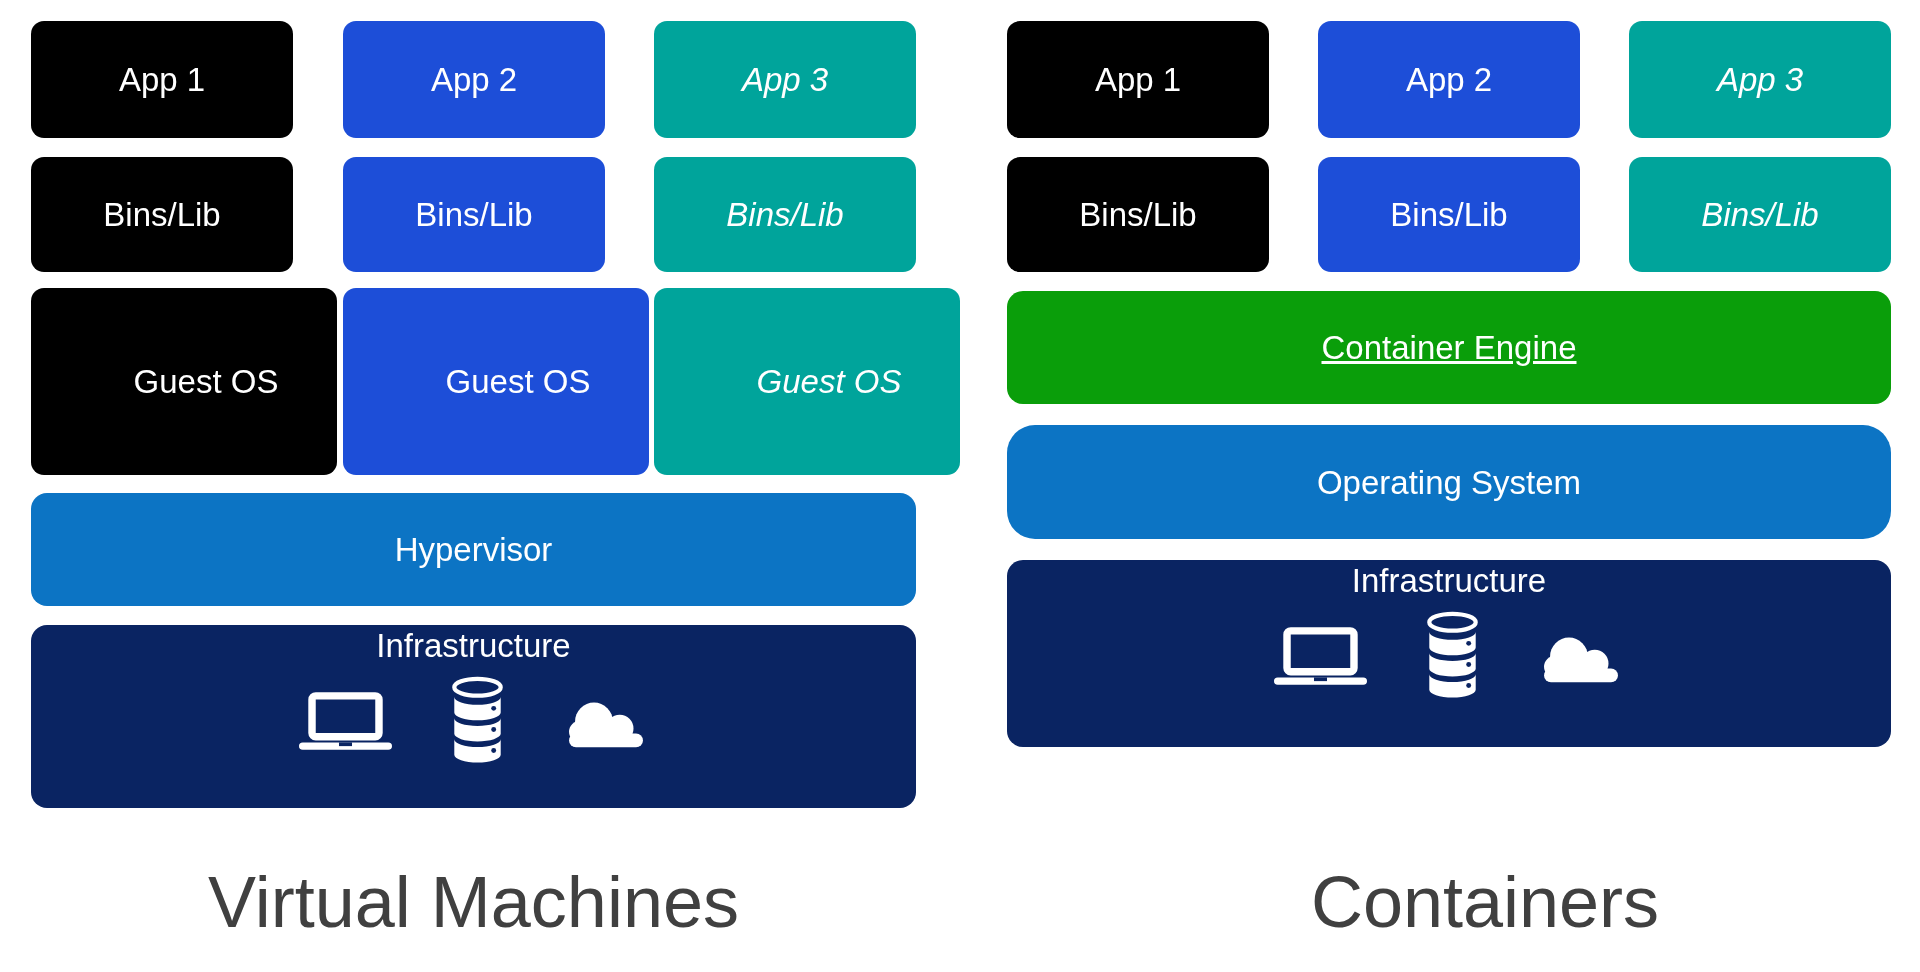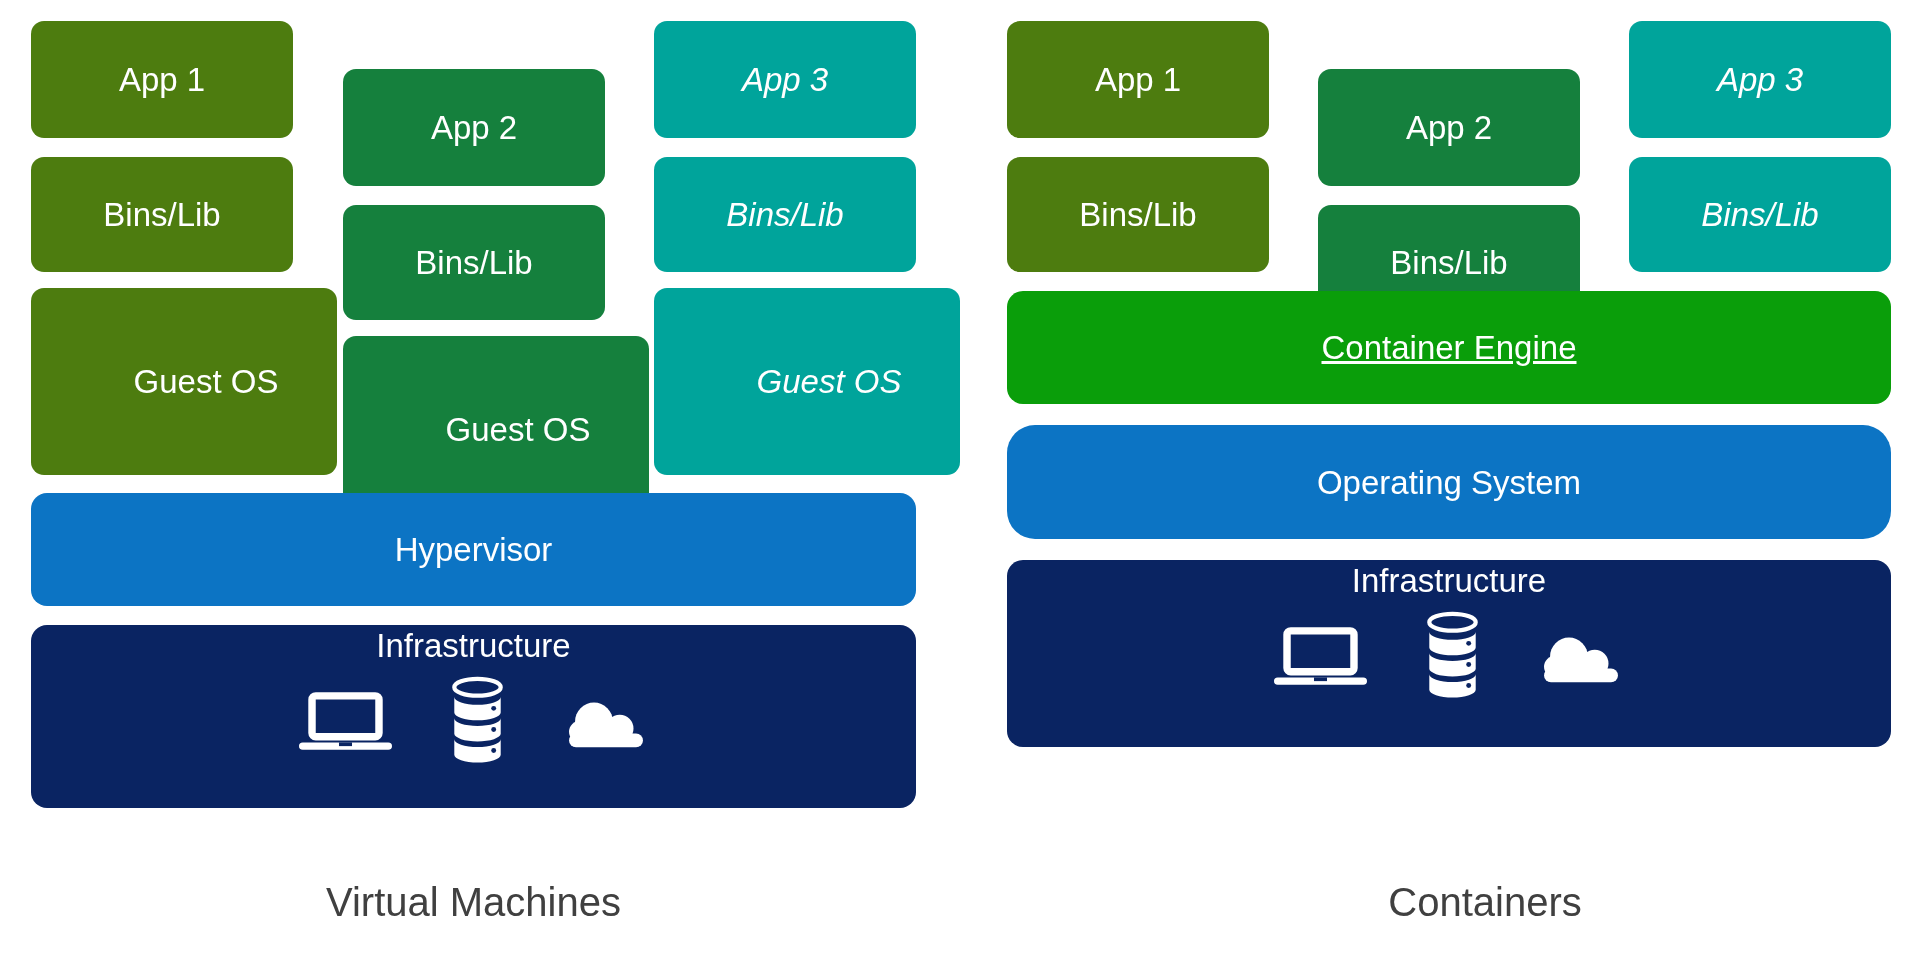--- a/index.html
+++ b/index.html
@@ -21,22 +21,22 @@
     display: flex;
     align-items: center;
     justify-content: center;
     color: #ffffff;
     font-size: 33px;
     line-height: 1;
     text-align: center;
   }
   .wide { border-radius: 16px; }
   
-  .c-red   { background: #4d7c0f; }
-  .c-orange{ background: #15803d; margin-top: 48px; }
+  .c-red   { background: #000000; }
+  .c-orange{ background: #1d4ed8; }
   .c-teal  { background: #00A49B; font-style: italic; }
   .c-green { background: #0A9E0A; }
   .c-blue  { background: #0C74C4; }
   .c-navy  { background: #0A2462; }
 
   
   .vm-col0 { left: 31px;  width: 262px; }
   .vm-col1 { left: 343px; width: 262px; }
   .vm-col2 { left: 654px; width: 262px; }
   .row-app   { top: 21px;  height: 117px; }
@@ -73,21 +73,21 @@
 
   
   .section-title {
     position: absolute;
     top: 862px;
     height: 80px;
     display: flex;
     align-items: center;
     justify-content: center;
     color: #404040;
-    font-size: 40px;
+    font-size: 72px;
     font-weight: 400;
     letter-spacing: 0px;
   }
   .vm-title { left: 31px;  width: 885px; }
   .ct-title { left: 1043px; width: 884px; }
 </style>
 </head>
 <body>
 
 <div class="canvas">

